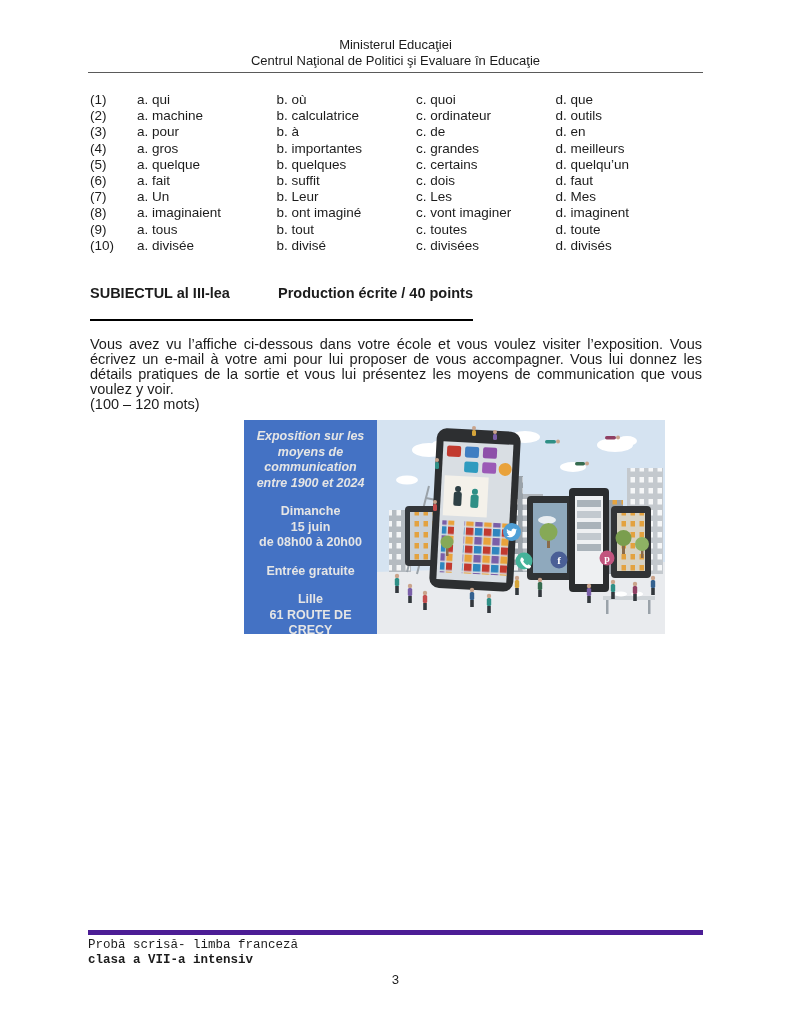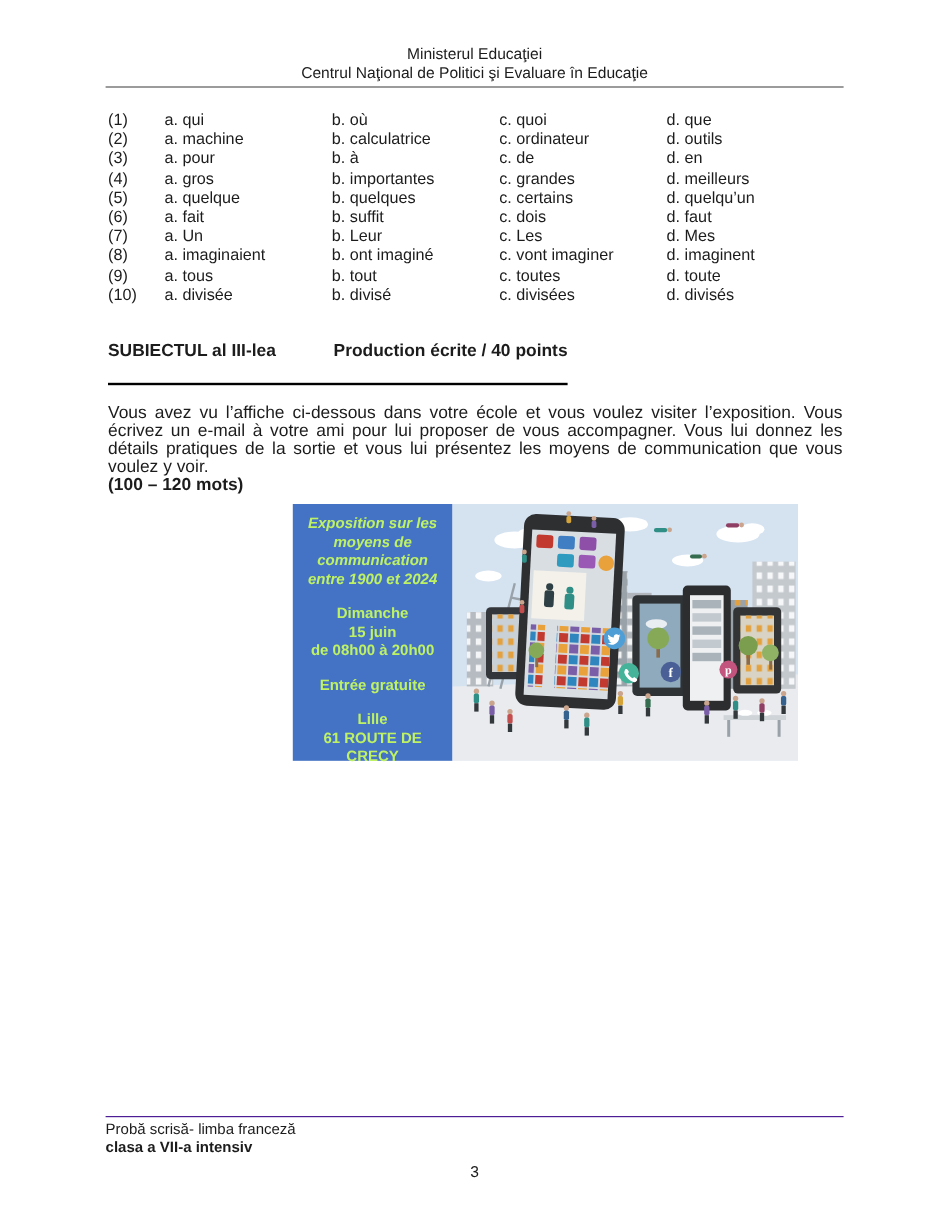--- a/index.html
+++ b/index.html
@@ -21,41 +21,41 @@
   .cell.choice.last { width:auto; }
 
   
   .section-heading { margin:31px 89px 0 90px; font-size:14.5px; font-weight:bold; }
   .underline-wrap { display:inline-block; border-bottom:2px solid #000; padding-bottom:18px; }
   .section-label { display:inline-block; width:188px; }
   .section-title { display:inline-block; }
 
   
   .task-para { margin:16px 89px 0 90px; font-size:14.5px; line-height:15px; text-align:justify; }
-  .word-limit { font-weight:bold; }
+  .word-limit { font-weight:normal; }
 
   
   .poster { margin:8px 0 0 244px; width:421px; height:214px; display:flex; }
-  .poster-panel { width:133px; background:#4472c4; color:#bef264; text-align:center;
+  .poster-panel { width:133px; background:#4472c4; color:#e5e5e5; text-align:center;
                   padding:9px 9px 8px; }
   .poster-title { font-size:12.5px; font-weight:bold; font-style:italic; line-height:15.5px; }
   .poster-block { font-size:12.5px; font-weight:bold; line-height:15.5px; }
   .poster-schedule { margin-top:13px; }
   .poster-admission { margin-top:13px; }
   .poster-location { margin-top:13px; }
   .poster-art { flex:1; position:relative; overflow:hidden; }
 
   
   .nb { margin:30px 89px 0 90px; font-size:13.5px; font-weight:bold; line-height:16.5px;
         text-align:justify; text-align-last:justify; }
 
   
   .doc-footer { position:absolute; left:88px; right:88px; top:930px;
-                border-top:1px solid #4c1d95; padding-top:3px;
-                font-size:12.5px; line-height:15px; }
+                border-top:5px solid #4c1d95; padding-top:3px;
+                font-size:12.5px; line-height:15px;font-family:Liberation Mono, monospace; }
   .footer-line2 { font-weight:bold; }
   .page-number { text-align:center; margin-top:5px; font-size:13px; }
 </style>
 </head>
 <body>
 
 <div class="page">
 
   <div class="doc-header">
     <div>Ministerul Educaţiei</div>

